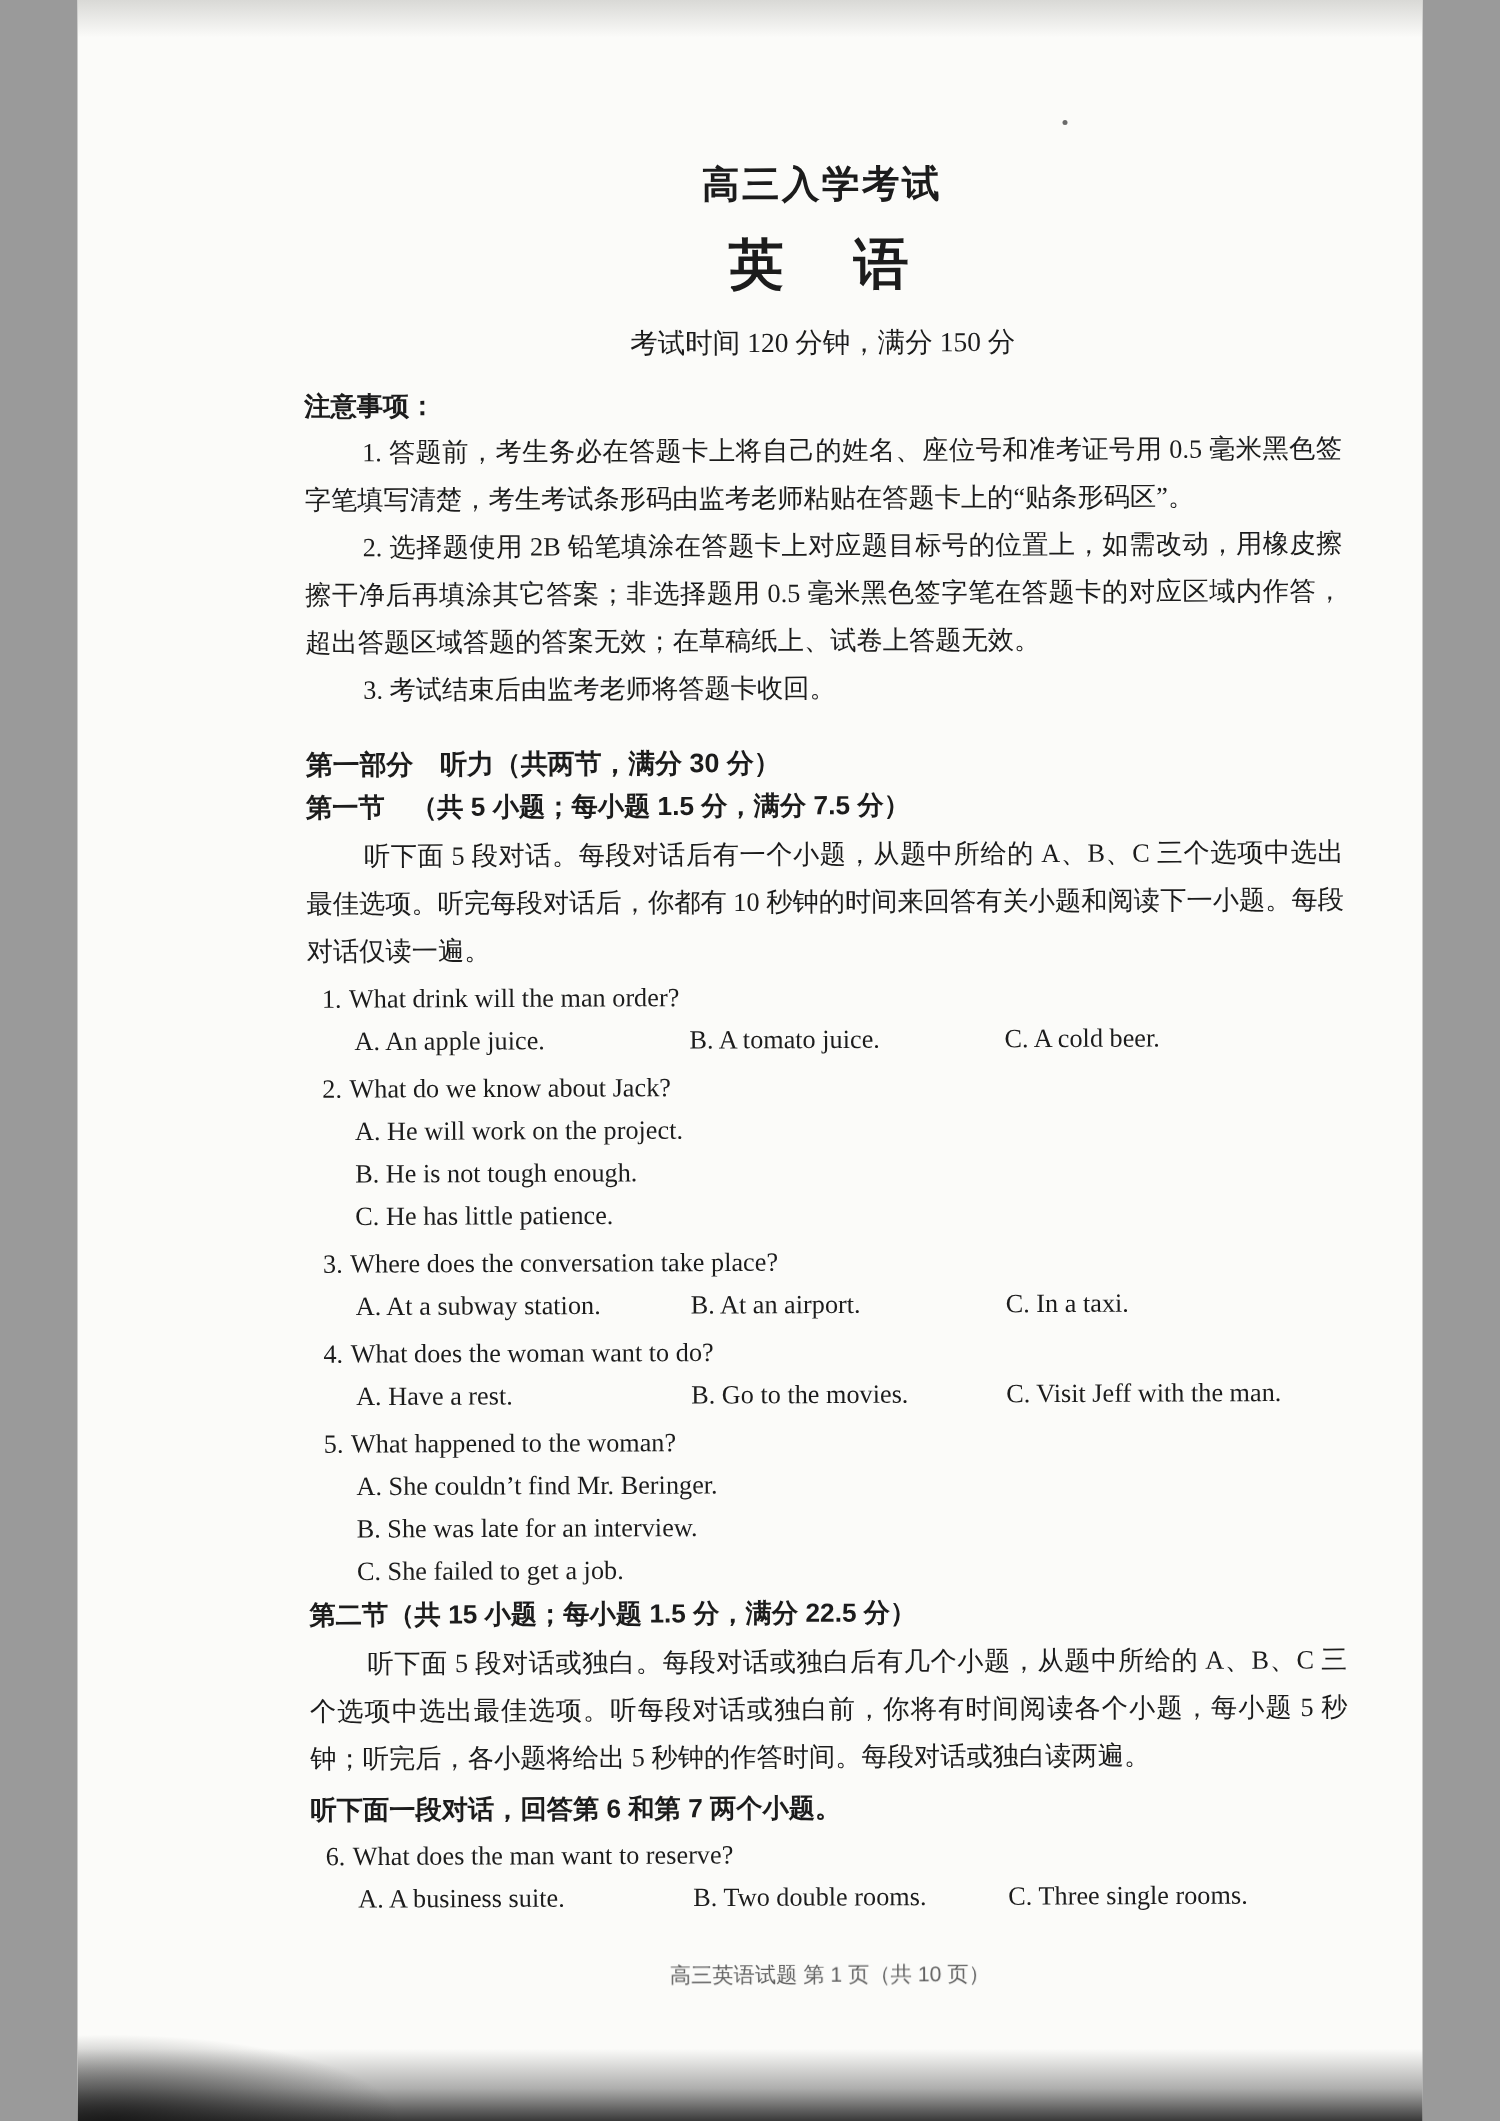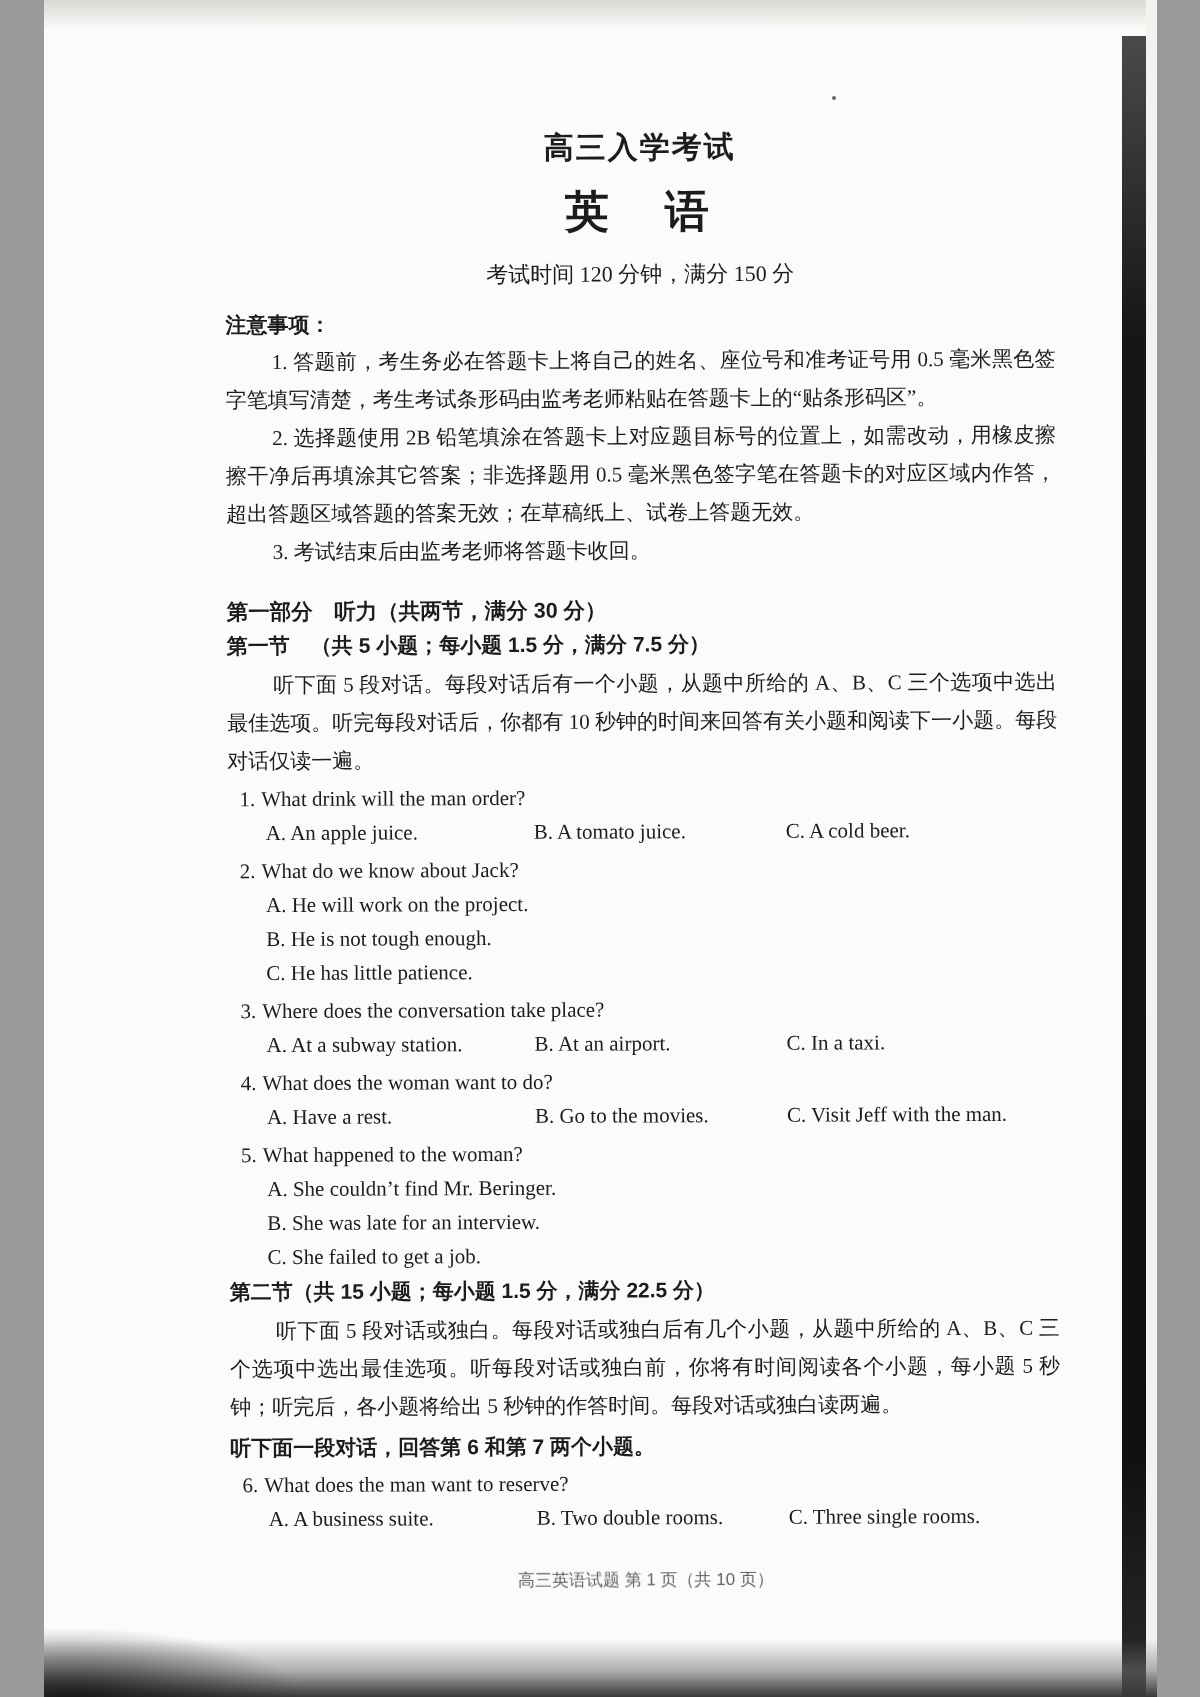--- a/index.html
+++ b/index.html
@@ -4,21 +4,20 @@
 <style>
   html,body{margin:0;padding:0;background:#9a9a9a;}
   .scan{
     position:relative;
     width:1076px;height:1697px;
     margin:0 auto;
     background:#fbfbf9;
     overflow:hidden;
     font-family:"Liberation Serif","DejaVu Serif",serif;
     color:#1c1c1c;
-    padding-left:37px;
   }
   .paper{
     position:absolute;
     left:0;top:0;width:1200px;
     transform:rotate(-0.25deg);
     transform-origin:top left;
   }
   .content{
     padding:130px 190px 0 180px;
   }

